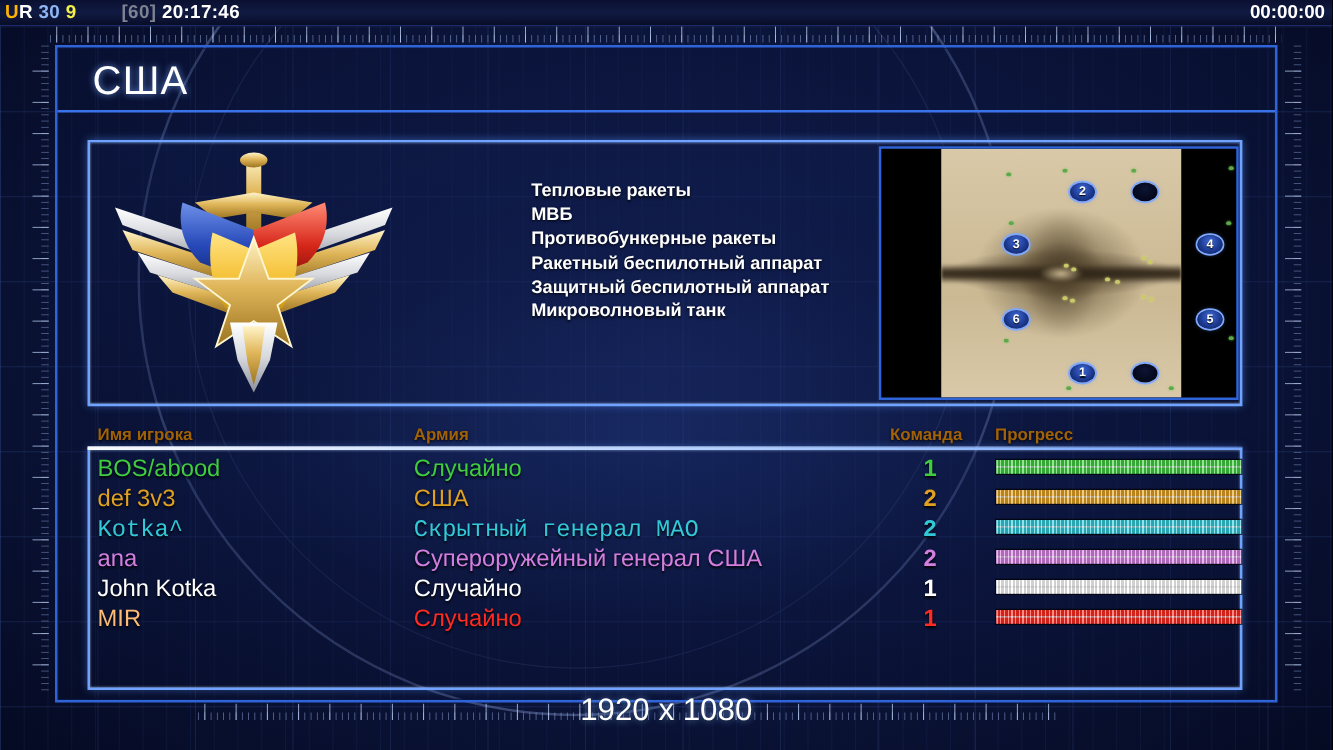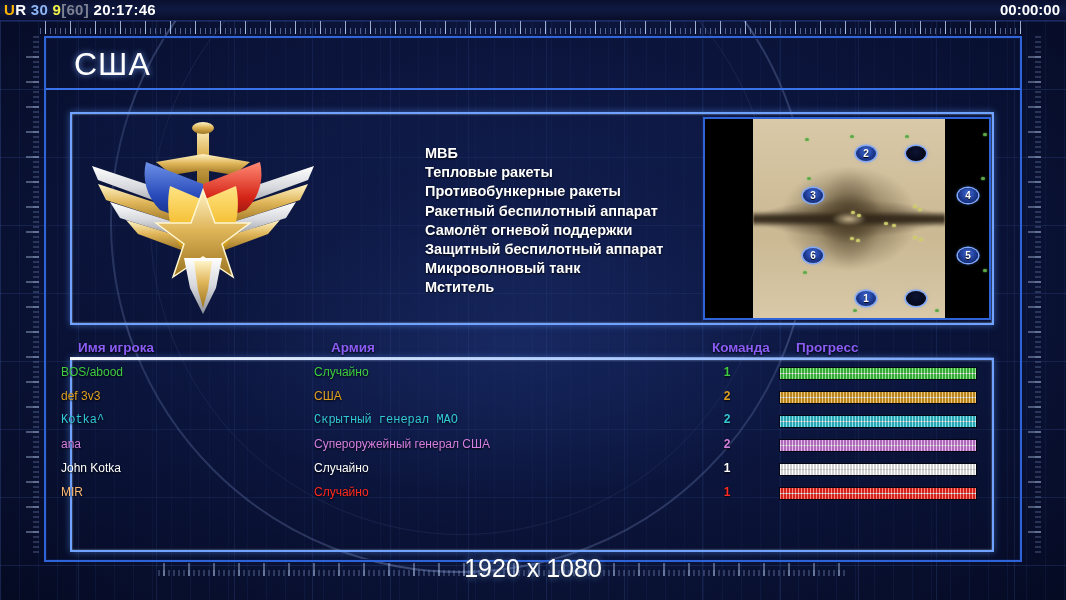--- a/index.html
+++ b/index.html
@@ -23,21 +23,21 @@
     white-space:nowrap;
   }
   #topbar .right {
     position:absolute; right:6px; top:1px;
     font-size:15px; font-weight:bold; color:#ffffff;
   }
   .c-gold { color:#ffb400; }
   .c-white { color:#ffffff; }
   .c-lblue { color:#8fb6f5;margin-top:28px; }
   .c-yellow { color:#f2f24a; }
-  .c-gray  { color:#7d8190; }
+  .c-gray  { color:#7d8190;padding-left:36px; }
 
   
   #bg {
     position:absolute; left:0; top:21px; width:1066px; height:579px;
     background:
       radial-gradient(ellipse 70% 80% at 50% 45%, #16255e 0%, #0d1740 45%, #050a22 100%);
     overflow:hidden;
   }
   
   #bg .grid {
@@ -200,34 +200,34 @@
     box-shadow:0 0 7px rgba(90,150,255,.5), 0 0 2px rgba(200,225,255,.75) inset;
     background:linear-gradient(to bottom, rgba(14,28,78,.26), rgba(7,14,48,.14));
     z-index:14;
   }
   #tableheaders {
     position:absolute; left:78px; top:340px; width:916px; height:18px;
     z-index:20;
   }
   #tableheaders .th {
     position:absolute; top:0;
-    font-size:13.5px; font-weight:bold; color:#8b5cf6;
+    font-size:13.5px; font-weight:bold; color:#a16207;
     text-shadow:0 1px 2px rgba(0,0,0,.9);
     white-space:nowrap;
   }
   #headline {
     position:absolute; left:70px; top:357px; width:924px; height:3px;
     background:linear-gradient(to right, rgba(255,255,255,.95), rgba(190,215,255,.85) 55%, rgba(120,160,250,.35));
     z-index:21;
   }
 
   #rows { position:absolute; left:0; top:0; width:100%; height:100%; z-index:22; }
   .prow {
-    position:absolute; left:61px; width:916px; height:24px;
-    font-size:12px;
+    position:absolute; left:78px; width:916px; height:24px;
+    font-size:19px;
     white-space:nowrap;
   }
   .prow .pname {
     position:absolute; left:0; top:0;
     text-shadow:0 1px 2px rgba(0,0,0,.9);
   }
   .prow .parmy {
     position:absolute; left:253px; top:0;
     text-shadow:0 1px 2px rgba(0,0,0,.9);
   }
@@ -342,28 +342,26 @@
     <path d="M152,68 L119,82 L119,140 L142,128 C154,110 156,86 152,68 Z" fill="url(#yellowgrad)"></path>
 
     <path d="M119,72 L131,105 L166,105 L138,126 L149,159 L119,139 L89,159 L100,126 L72,105 L107,105 Z" fill="url(#gold)" stroke="#fff6d0" stroke-width="1.5"></path>
 
     <path d="M100,140 L138,140 L132,170 L119,196 L106,170 Z" fill="url(#silver)"></path>
     <path d="M110,143 L128,143 L124,172 L119,190 L114,172 Z" fill="url(#gold)"></path>
   </svg>
 </div>
 
 <ul id="unitlist">
+  <li>Тепловые ракеты</li>
   <li>МВБ</li>
-  <li>Тепловые ракеты</li>
   <li>Противобункерные ракеты</li>
   <li>Ракетный беспилотный аппарат</li>
-  <li>Самолёт огневой поддержки</li>
   <li>Защитный беспилотный аппарат</li>
   <li>Микроволновый танк</li>
-  <li>Мститель</li>
 </ul>
 
 <div id="minimap">
   <div class="mapimg"></div>
   <div class="vband"></div>
   <div class="river"></div>
 <div class="startpos" style="left: 151px; top: 27px;">2</div>
     <div class="startpos empty" style="left: 201px; top: 27px;"></div>
     <div class="startpos" style="left: 98px; top: 69px;">3</div>
     <div class="startpos" style="left: 253px; top: 69px;">4</div>

